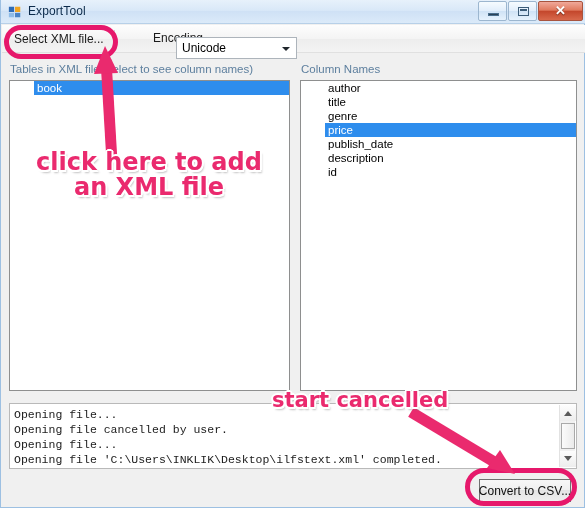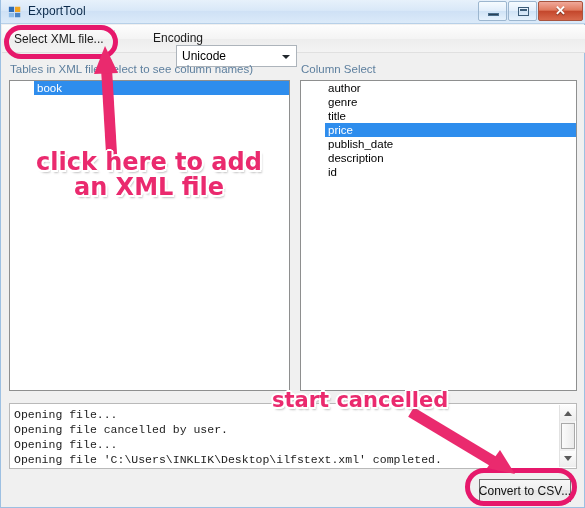--- a/index.html
+++ b/index.html
@@ -86,21 +86,21 @@
   }
   .tsep{
     position:absolute;left:112px;top:5px;width:1px;height:18px;
     background:#d2d2d2;border-right:1px solid #fcfcfc;
   }
   .tlabel{
     position:absolute;left:119px;top:6px;
     font-size:12px;color:#1a1a1a;white-space:nowrap;margin-left:32px;
   }
   .combo{
-    position:absolute;left:174px;top:20px;width:121px;height:22px;
+    position:absolute;left:174px;top:12px;width:121px;height:22px;
     box-sizing:border-box;
     border:1px solid #adb4bb;
     background:#ffffff;
   }
   .combo-val{
     position:absolute;left:5px;top:3px;font-size:12px;color:#000;
   }
   .combo-arrow{
     position:absolute;right:1px;top:1px;width:18px;height:18px;
     background:transparent;
@@ -242,25 +242,25 @@
         <span class="combo-val">Unicode</span>
         <span class="combo-arrow"></span>
       </div>
     </div>
 
     <div class="seclabel" style="left:9px;top:63px;">Tables in XML file (select to see column names)</div>
     <div class="listbox" style="left:8px;top:80px;width:281px;height:311px;">
       <div class="litem sel">book</div>
     </div>
 
-    <div class="seclabel" style="left:300px;top:63px;">Column Select</div>
+    <div class="seclabel" style="left:300px;top:63px;">Column Names</div>
     <div class="listbox" style="left:299px;top:80px;width:277px;height:311px;">
       <div class="litem">author</div>
+      <div class="litem">title</div>
       <div class="litem">genre</div>
-      <div class="litem">title</div>
       <div class="litem sel">price</div>
       <div class="litem">publish_date</div>
       <div class="litem">description</div>
       <div class="litem">id</div>
     </div>
 
     <div class="logbox" style="left:8px;top:403px;width:568px;height:66px;">
       <div style="padding-top:3px;">
         <div class="logline">Opening file...</div>
         <div class="logline">Opening file cancelled by user.</div>

